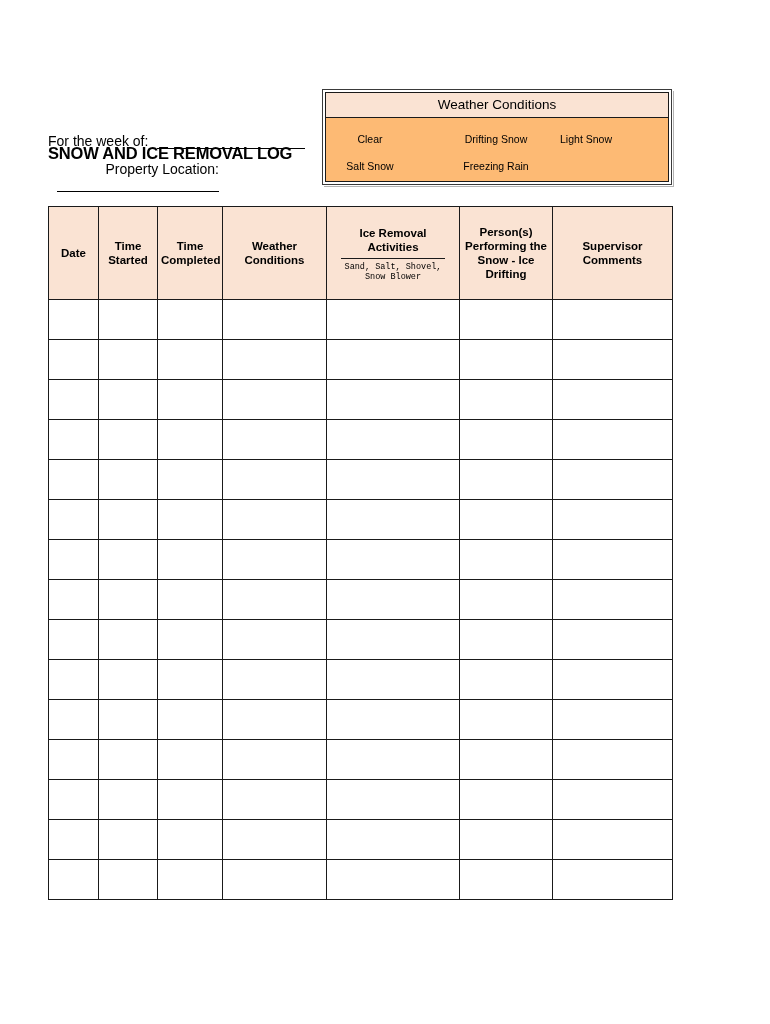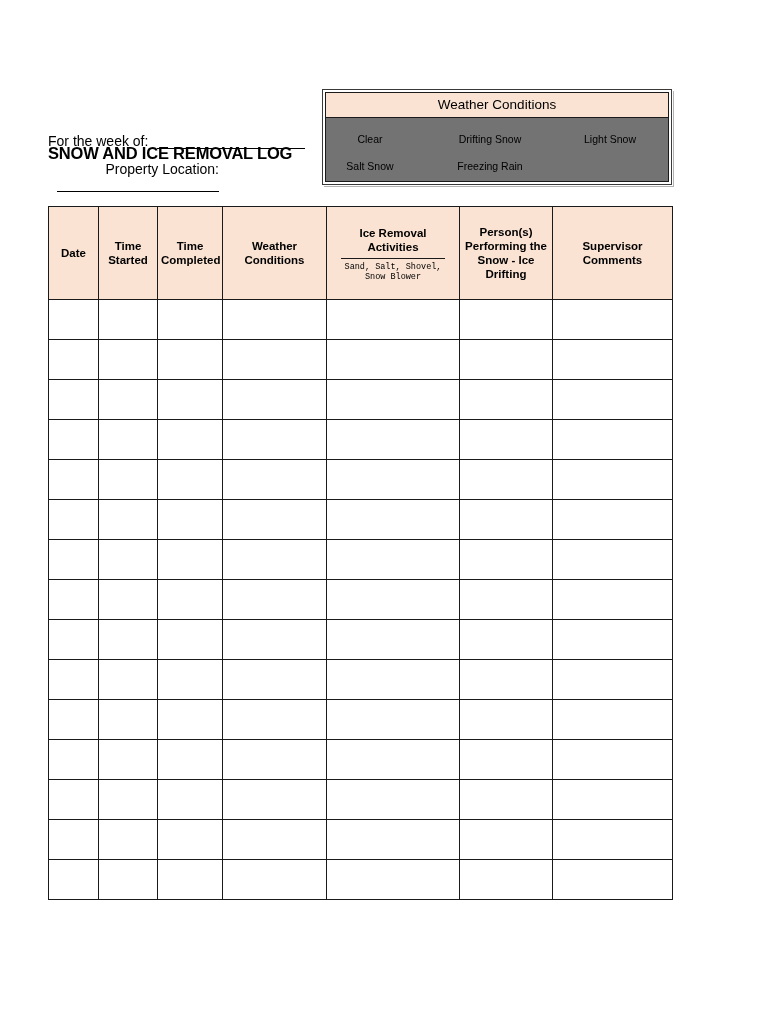--- a/index.html
+++ b/index.html
@@ -80,33 +80,33 @@
     background: #FAE3D3;
     border-bottom: 1.6px solid #1a1a1a;
     text-align: center;
     font-size: 13.5px;
     padding: 4px 0 5px 0;
     line-height: 15px;
   }
   .weather-body {
     flex: 1;
     position: relative;
-    background: #737373;
+    background: #fdba74;
   }
   .weather-opt {
     position: absolute;
     font-size: 10.5px;
     line-height: 12px;
     white-space: nowrap;
   }
   .weather-opt.r0 { top: 15px; }
   .weather-opt.r1 { top: 42px; }
   .weather-opt.c0 { left: 44px; transform: translateX(-50%); }
-  .weather-opt.c1 { left: 164px; transform: translateX(-50%); }
-  .weather-opt.c2 { left: 284px; transform: translateX(-50%); text-align: right; }
+  .weather-opt.c1 { left: 170px; transform: translateX(-50%); }
+  .weather-opt.c2 { left: 260px; transform: translateX(-50%); text-align: right; }
 
   
   .log-table {
     position: absolute;
     left: 48px;
     top: 206px;
     width: 624px;
     border-collapse: collapse;
     table-layout: fixed;
   }

